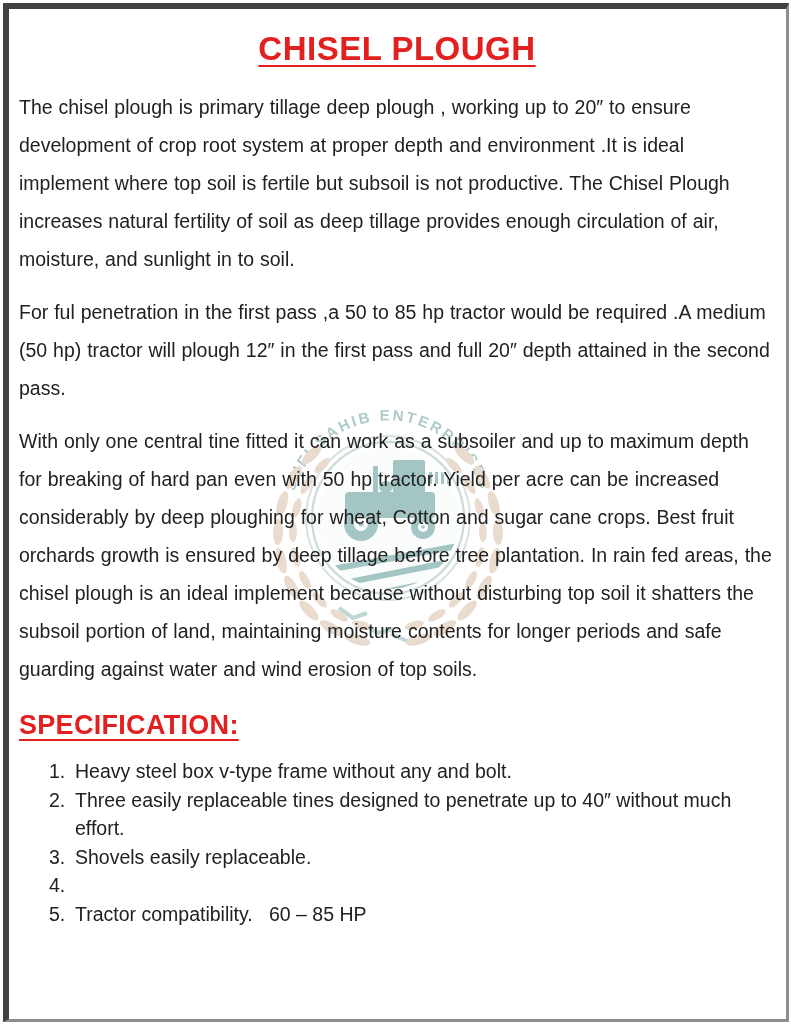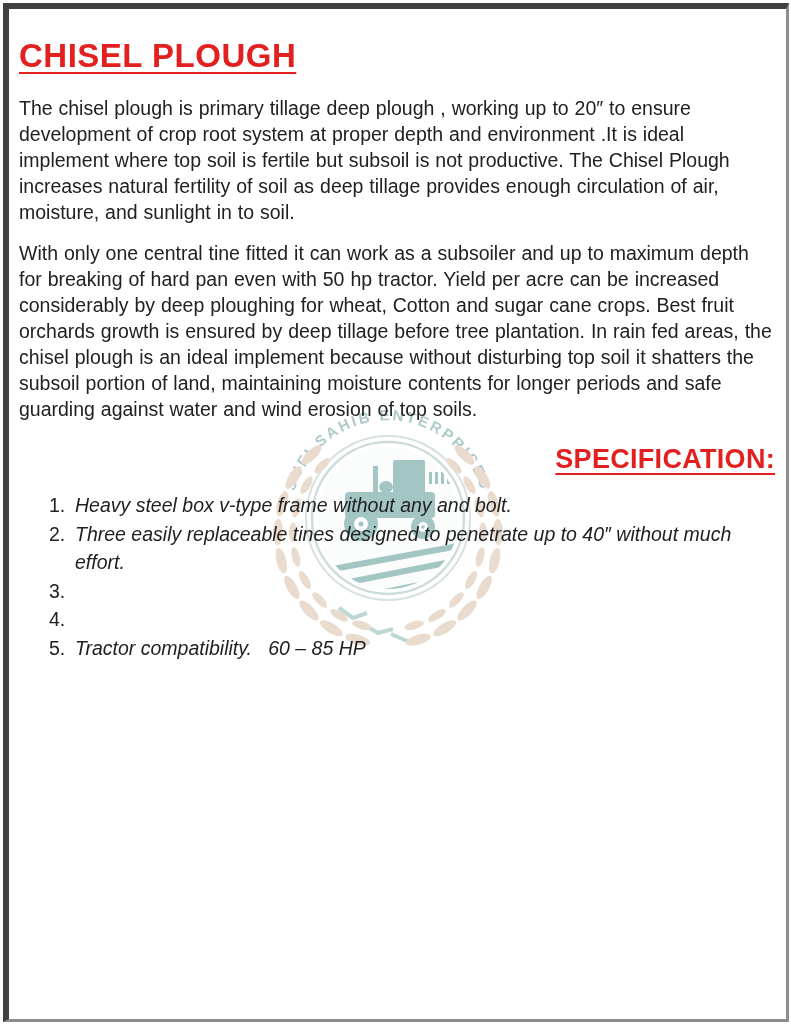--- a/index.html
+++ b/index.html
@@ -10,46 +10,46 @@
     border-style: solid;
     border-width: 6px 3px 3px 6px;
     border-color: #414141 #8d8d8d #8d8d8d #414141;
     pointer-events: none;
   }
   .content {
     position: absolute; top: 11px; left: 11px; right: 8px; bottom: 8px;
     padding: 8px 8px 0 8px; z-index: 1;
   }
   .doc-title {
-    margin: 18px 0 20px 0;
+    margin: 11px 0 20px 0;
+    text-align: center;
     font-size: 33px; font-weight: bold; letter-spacing: 0.5px;
     color: #e32020;
     text-decoration: underline;
     text-decoration-thickness: 2px;
     text-underline-offset: 5px;
   }
   .para {
     margin: 0 0 15px 0;
-    font-size: 19.5px; line-height: 26px;
+    font-size: 19.5px; line-height: 38px;
     color: #212121;
     word-spacing: 0.5px;
   }
   .spec-heading {
     margin: 22px 0 16px 0;
     font-size: 27px; font-weight: bold; letter-spacing: 0.3px;
     color: #e32020;
     text-decoration: underline;
     text-decoration-thickness: 2px;
     text-underline-offset: 5px;
-    text-align: right;
   }
   .spec-list { margin: 0 0 0 30px; padding: 0; list-style: none; }
   .spec-item { display: flex; font-size: 19.5px; line-height: 28.5px; color: #212121; }
   .spec-marker { width: 26px; flex: 0 0 26px; text-align: left; }
-  .spec-text { white-space: pre-wrap; font-style: italic; }
+  .spec-text { white-space: pre-wrap; }
   .watermark {
     position: absolute; left: 253px; top: 386px;
     width: 270px; height: 292px;
     z-index: 0; opacity: 0.45; pointer-events: none;
   }
   .wm-teal { fill: #35807c; }
   .wm-arc-text {
     font-family: "Liberation Sans", sans-serif;
     font-size: 15px; font-weight: bold; letter-spacing: 2.6px;
     fill: #4b8a87;
@@ -147,35 +147,37 @@
         <ellipse cx="69.00745480639523" cy="79.66271896782817" rx="10" ry="4" transform="rotate(316 69.00745480639523 79.66271896782817)"></ellipse>
       </g>
   </svg>
 
   <div class="frame"></div>
 
   <div class="content">
     <h1 class="doc-title">CHISEL PLOUGH</h1>
 
     <p class="para">The chisel plough is primary tillage deep plough , working up to 20″ to ensure development of crop root system at proper depth and environment .It is ideal implement where top soil is fertile but subsoil is not productive. The Chisel Plough increases natural fertility of soil as deep tillage provides enough circulation of air, moisture, and sunlight in to soil.</p>
+    <p class="para">For ful penetration in the first pass ,a 50 to 85 hp tractor would be required .A medium (50 hp) tractor will plough 12″ in the first pass and full 20″ depth attained in the second pass.</p>
     <p class="para">With only one central tine fitted it can work as a subsoiler and up to maximum depth for breaking of hard pan even with 50 hp tractor. Yield per acre can be increased considerably by deep ploughing for wheat, Cotton and sugar cane crops. Best fruit orchards growth is ensured by deep tillage before tree plantation. In rain fed areas, the chisel plough is an ideal implement because without disturbing top soil it shatters the subsoil portion of land, maintaining moisture contents for longer periods and safe guarding against water and wind erosion of top soils.</p>
 
     <h2 class="spec-heading">SPECIFICATION:</h2>
 
     <ol class="spec-list">
       <li class="spec-item">
         <span class="spec-marker">1.</span>
         <span class="spec-text">Heavy steel box v-type frame without any and bolt.</span>
       </li>
       <li class="spec-item">
         <span class="spec-marker">2.</span>
         <span class="spec-text">Three easily replaceable tines designed to penetrate up to 40″ without much effort.</span>
       </li>
       <li class="spec-item">
         <span class="spec-marker">3.</span>
+        <span class="spec-text">Shovels easily replaceable.</span>
       </li>
       <li class="spec-item">
         <span class="spec-marker">4.</span>
       </li>
       <li class="spec-item">
         <span class="spec-marker">5.</span>
         <span class="spec-text">Tractor compatibility.   60 – 85 HP</span>
       </li>
     </ol>
   </div>

